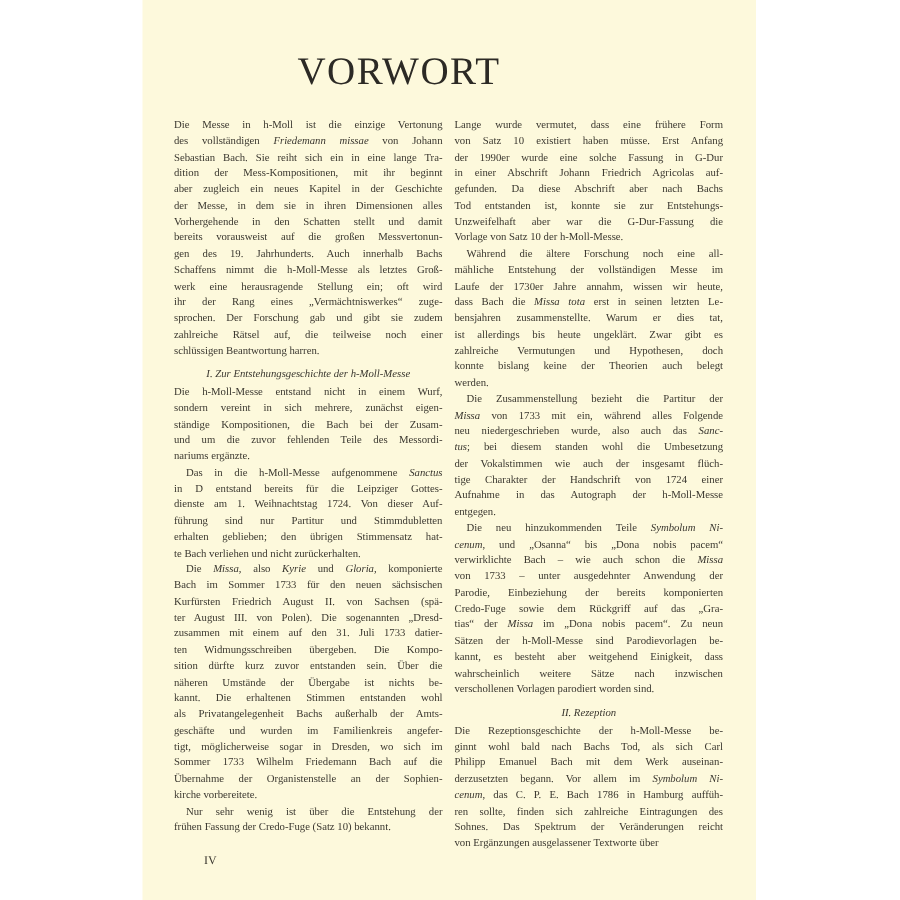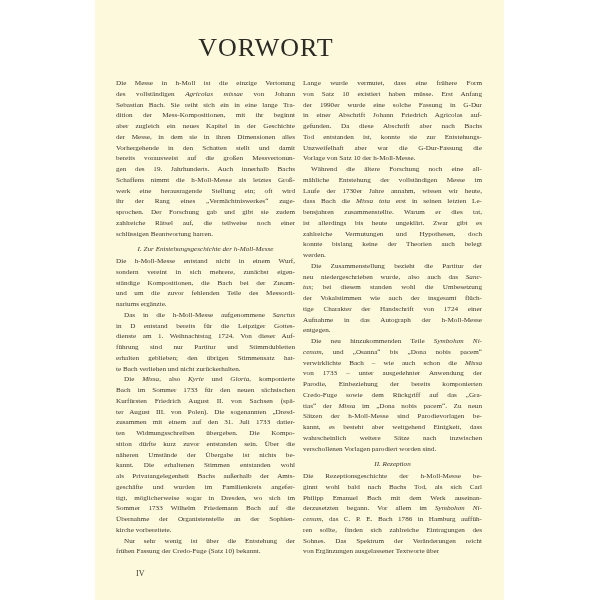--- a/index.html
+++ b/index.html
@@ -34,21 +34,21 @@
     }
   </style>
 </head>
 <body>
 
 <div class="page">
   <div class="title">VORWORT</div>
   <div class="col col-left" id="col-left">
       <p>
         <span class="line">Die Messe in h-Moll ist die einzige Vertonung</span>
-        <span class="line">des vollständigen <em>Agricolas missae</em> von Johann</span>
+        <span class="line">des vollständigen <em>Friedemann missae</em> von Johann</span>
         <span class="line">Sebastian Bach. Sie reiht sich ein in eine lange Tra-</span>
         <span class="line">dition der Mess-Kompositionen, mit ihr beginnt</span>
         <span class="line">aber zugleich ein neues Kapitel in der Geschichte</span>
         <span class="line">der Messe, in dem sie in ihren Dimensionen alles</span>
         <span class="line">Vorhergehende in den Schatten stellt und damit</span>
         <span class="line">bereits vorausweist auf die großen Messvertonun-</span>
         <span class="line">gen des 19. Jahrhunderts. Auch innerhalb Bachs</span>
         <span class="line">Schaffens nimmt die h-Moll-Messe als letztes Groß-</span>
         <span class="line">werk eine herausragende Stellung ein; oft wird</span>
         <span class="line">ihr der Rang eines „Vermächtniswerkes“ zuge-</span>
@@ -111,20 +111,21 @@
         <span class="line">Laufe der 1730er Jahre annahm, wissen wir heute,</span>
         <span class="line">dass Bach die <em>Missa tota</em> erst in seinen letzten Le-</span>
         <span class="line">bensjahren zusammenstellte. Warum er dies tat,</span>
         <span class="line">ist allerdings bis heute ungeklärt. Zwar gibt es</span>
         <span class="line">zahlreiche Vermutungen und Hypothesen, doch</span>
         <span class="line">konnte bislang keine der Theorien auch belegt</span>
         <span class="line last">werden.</span>
       </p>
       <p>
         <span class="line" style="text-indent: 8px;">Die Zusammenstellung bezieht die Partitur der</span>
+        <span class="line"><em>Missa</em> von 1733 mit ein, während alles Folgende</span>
         <span class="line">neu niedergeschrieben wurde, also auch das <em>Sanc-</em></span>
         <span class="line"><em>tus</em>; bei diesem standen wohl die Umbesetzung</span>
         <span class="line">der Vokalstimmen wie auch der insgesamt flüch-</span>
         <span class="line">tige Charakter der Handschrift von 1724 einer</span>
         <span class="line">Aufnahme in das Autograph der h-Moll-Messe</span>
         <span class="line last">entgegen.</span>
       </p>
       <p>
         <span class="line" style="text-indent: 8px;">Die neu hinzukommenden Teile <em>Symbolum Ni-</em></span>
         <span class="line"><em>cenum</em>, und „Osanna“ bis „Dona nobis pacem“</span>

